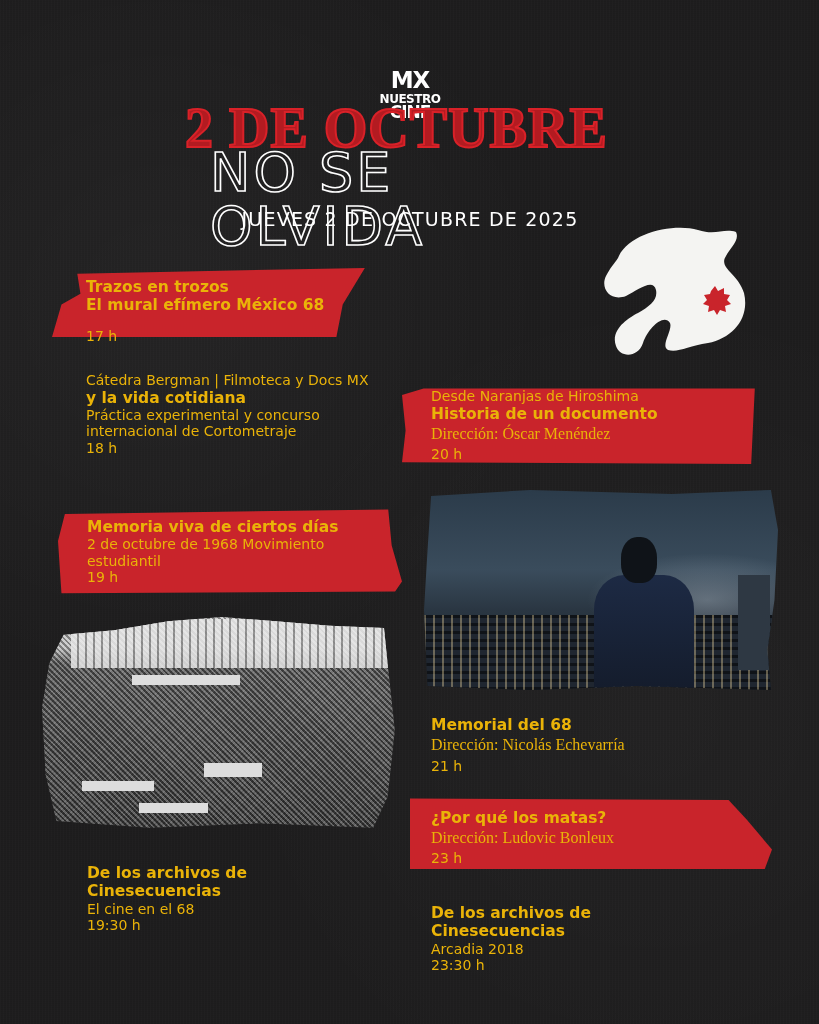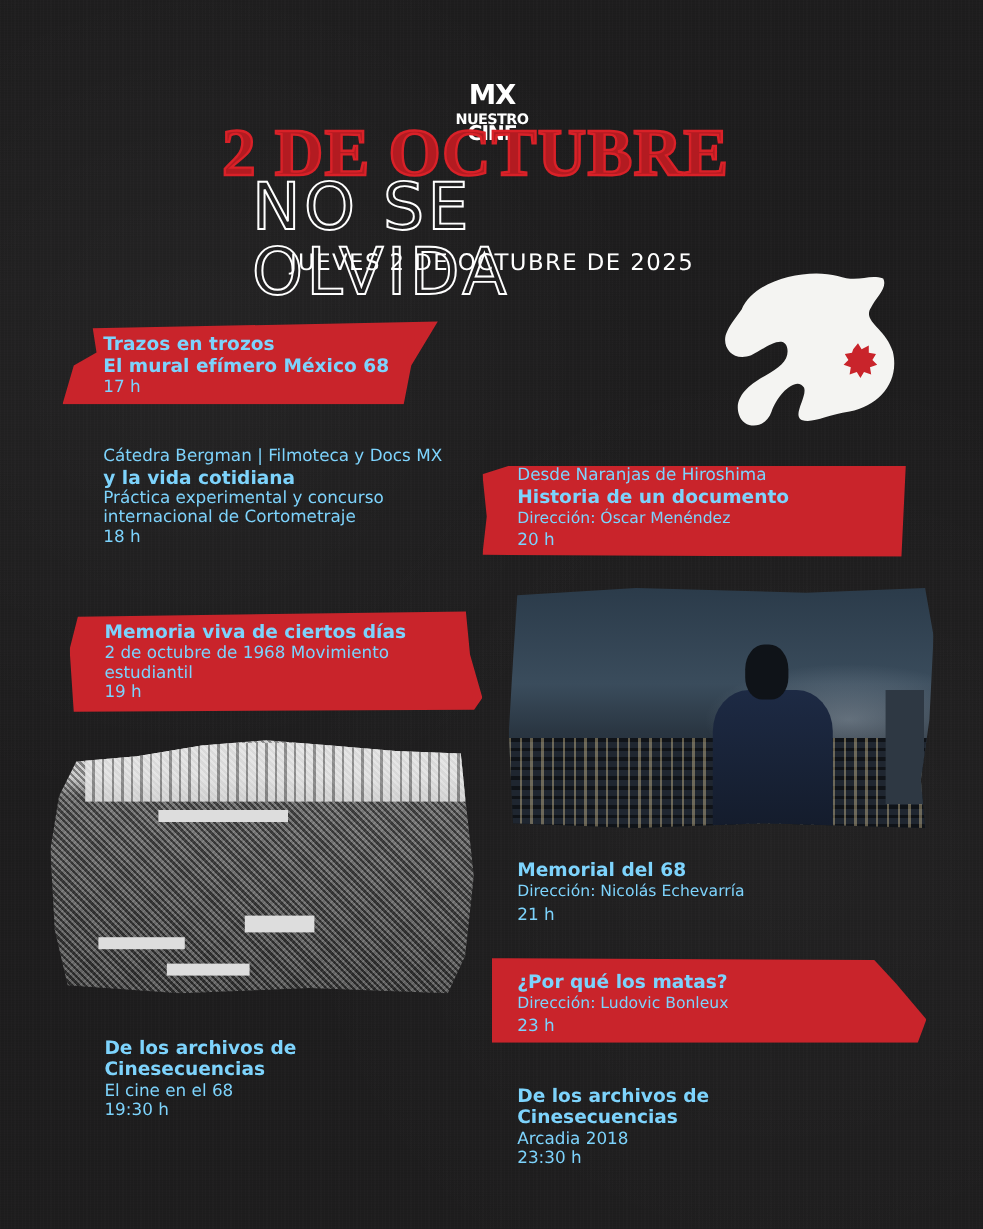--- a/index.html
+++ b/index.html
@@ -46,25 +46,25 @@
     .tape { background:#c9242b; }
     .tape1 { left:52px; top:265px; width:316px; height:72px;
       clip-path:polygon(8% 12%, 99% 4%, 92% 55%, 90% 100%, 0% 100%, 3% 55%, 9% 40%); }
     .tape2 { left:402px; top:380px; width:360px; height:84px;
       clip-path:polygon(0% 18%, 6% 10%, 98% 10%, 97% 100%, 0% 98%, 1% 60%); }
     .tape3 { left:58px; top:505px; width:344px; height:90px;
       clip-path:polygon(2% 10%, 96% 5%, 97% 45%, 100% 85%, 98% 96%, 1% 98%, 0% 40%); }
     .tape4 { left:410px; top:797px; width:362px; height:75px;
       clip-path:polygon(0% 2%, 88% 4%, 93% 30%, 100% 70%, 98% 96%, 0% 96%); }
 
-    .txt { font-family:"DejaVu Sans", sans-serif; color:#7dd3fc; line-height:1.18; }
+    .txt { font-family:"DejaVu Sans", sans-serif; color:#eab308; line-height:1.18; }
     .txt .b { font-weight:bold; }
     .fs16 { font-size:15.5px; }
     .fs14 { font-size:14px; }
-    .fs13 { font-size:13px; }
+    .fs13 { font-size:16px;font-family:Liberation Serif, serif; }
 
     
     .photo-right {
       left:424px; top:490px; width:354px; height:200px;
       background:
         radial-gradient(ellipse at 80% 55%, rgba(200,210,220,0.35) 0, transparent 30%),
         linear-gradient(180deg, #2b3b4a 0%, #3a4c5c 40%, #2a3642 60%, #141a20 100%);
       clip-path:polygon(2% 3%, 30% 0%, 70% 2%, 98% 0%, 100% 20%, 99% 55%, 97% 80%, 98% 100%, 60% 98%, 30% 100%, 1% 98%, 0% 60%, 1% 30%);
       overflow:hidden;
     }
@@ -104,21 +104,21 @@
 
 <svg class="abs dove" viewBox="0 0 150 145">
   <path d="M20 40 C 30 15, 75 5, 100 12 C 118 18, 125 10, 138 14 C 142 22, 132 30, 128 38 C 120 50, 140 55, 146 75 C 152 100, 135 120, 110 125 C 90 128, 80 135, 70 132 C 62 128, 75 112, 72 105 C 66 95, 50 110, 45 125 C 40 140, 22 140, 18 128 C 12 112, 30 100, 40 95 C 52 88, 60 82, 58 72 C 55 60, 40 72, 28 78 C 12 84, 2 70, 8 58 C 12 50, 16 46, 20 40 Z" fill="#f4f4f2"></path>
   <path d="M113 73 l4 -5 l3 5 l6 -3 l0 6 l6 1 l-3 5 l4 4 l-6 2 l1 6 l-6 -2 l-3 5 l-3 -5 l-6 2 l1 -6 l-6 -2 l4 -4 l-3 -5 l6 -1 z" fill="#c9242b"></path>
 </svg>
 
 <div class="abs tape tape1"></div>
 <div class="abs txt" style="left:86px; top:278px;">
   <div class="b fs16">Trazos en trozos</div>
   <div class="b fs16">El mural efímero México 68</div>
-  <div class="fs14" style="margin-top:0;">17 h</div>
+  <div class="fs14" style="margin-top:13px;">17 h</div>
 </div>
 
 <div class="abs txt" style="left:86px; top:372px;">
   <div class="fs14">Cátedra Bergman | Filmoteca y Docs MX</div>
   <div class="b fs16">y la vida cotidiana</div>
   <div class="fs14">Práctica experimental y concurso</div>
   <div class="fs14">internacional de Cortometraje</div>
   <div class="fs14">18 h</div>
 </div>
 

